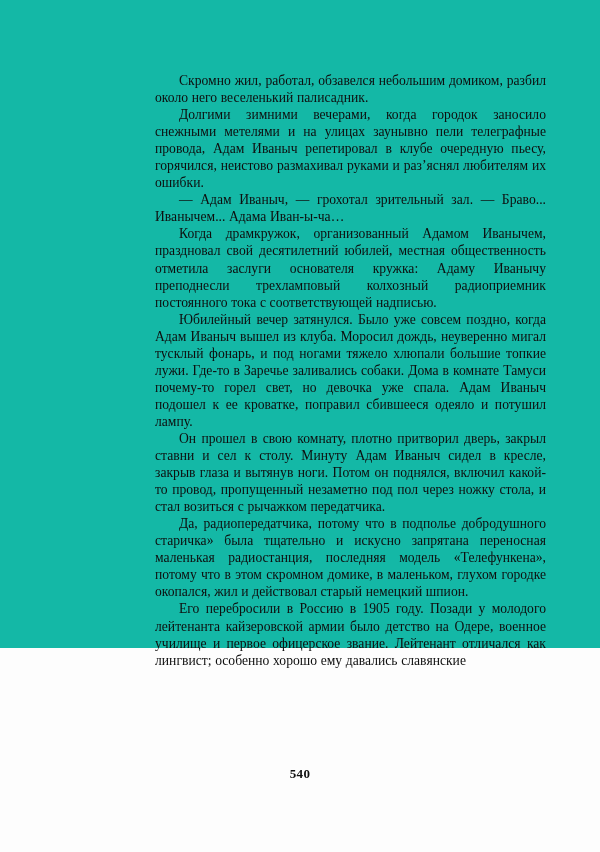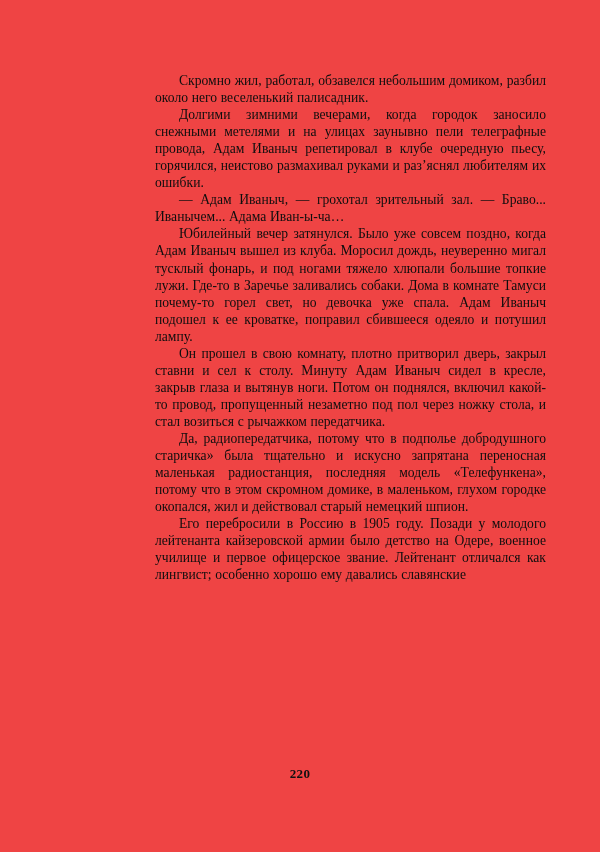--- a/index.html
+++ b/index.html
@@ -15,22 +15,22 @@
     color: #000000;
     overflow: hidden;
     position: relative;
   }
 
   .page {
     position: absolute;
     left: 0;
     top: 0;
     width: 600px;
-    height: 852px;
-    background: #ef4444;
+    height: 648px;
+    background: #14b8a6;
   }
 
   .text-block {
     position: absolute;
     left: 155px;
     top: 72px;
     width: 391px;
   }
 
   .para {
@@ -75,22 +75,23 @@
 </head>
 <body>
 
 <div class="page">
 
   <div class="text-block">
 
     <p class="para">Скромно жил, работал, обзавелся небольшим домиком, разбил около него веселенький палисадник.</p>
     <p class="para">Долгими зимними вечерами, когда городок заносило снежными метелями и на улицах заунывно пели телеграфные провода, Адам Иваныч репетировал в клубе очередную пьесу, горячился, неистово размахивал руками и раз’яснял любителям их ошибки.</p>
     <p class="para dialogue">— Адам Иваныч, — грохотал зрительный зал. — Браво... Иванычем... Адама Иван-ы-ча…</p>
+    <p class="para">Когда драмкружок, организованный Адамом Иванычем, праздновал свой десятилетний юбилей, местная общественность отметила заслуги основателя кружка: Адаму Иванычу преподнесли трехламповый колхозный радиоприемник постоянного тока с соответствующей надписью.</p>
     <p class="para">Юбилейный вечер затянулся. Было уже совсем поздно, когда Адам Иваныч вышел из клуба. Моросил дождь, неуверенно мигал тусклый фонарь, и под ногами тяжело хлюпали большие топкие лужи. Где-то в Заречье заливались собаки. Дома в комнате Тамуси почему-то горел свет, но девочка уже спала. Адам Иваныч подошел к ее кроватке, поправил сбившееся одеяло и потушил лампу.</p>
     <p class="para">Он прошел в свою комнату, плотно притворил дверь, закрыл ставни и сел к столу. Минуту Адам Иваныч сидел в кресле, закрыв глаза и вытянув ноги. Потом он поднялся, включил какой-то провод, пропущенный незаметно под пол через ножку стола, и стал возиться с рычажком передатчика.</p>
     <p class="para">Да, радиопередатчика, потому что в подполье добродушного старичка» была тщательно и искусно запрятана переносная маленькая радиостанция, последняя модель «Телефункена», потому что в этом скромном домике, в маленьком, глухом городке окопался, жил и действовал старый немецкий шпион.</p>
     <p class="para">Его перебросили в Россию в 1905 году. Позади у молодого лейтенанта кайзеровской армии было детство на Одере, военное училище и первое офицерское звание. Лейтенант отличался как лингвист; особенно хорошо ему давались славянские</p>
 
   </div>
 
-  <div class="folio">220</div>
+  <div class="folio">540</div>
 
 </div>
 
 </body></html>

